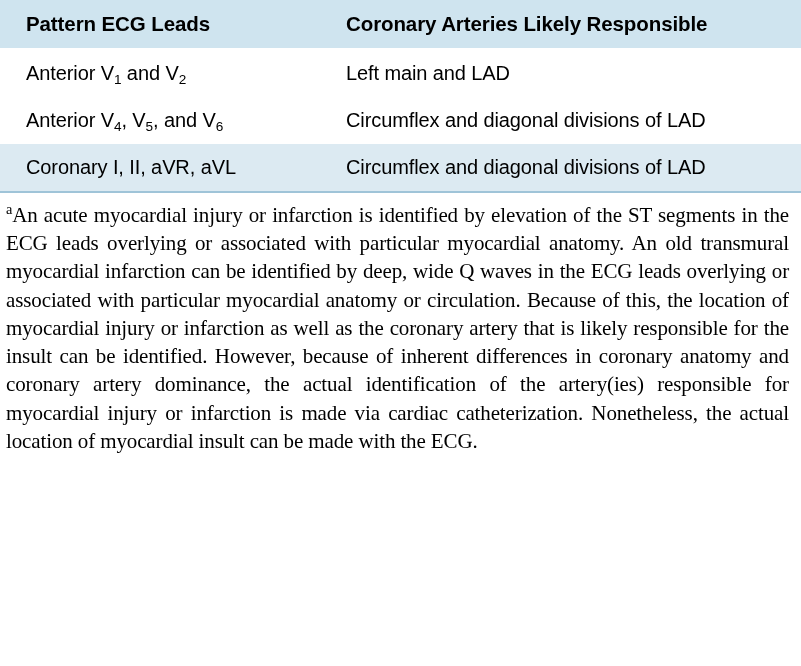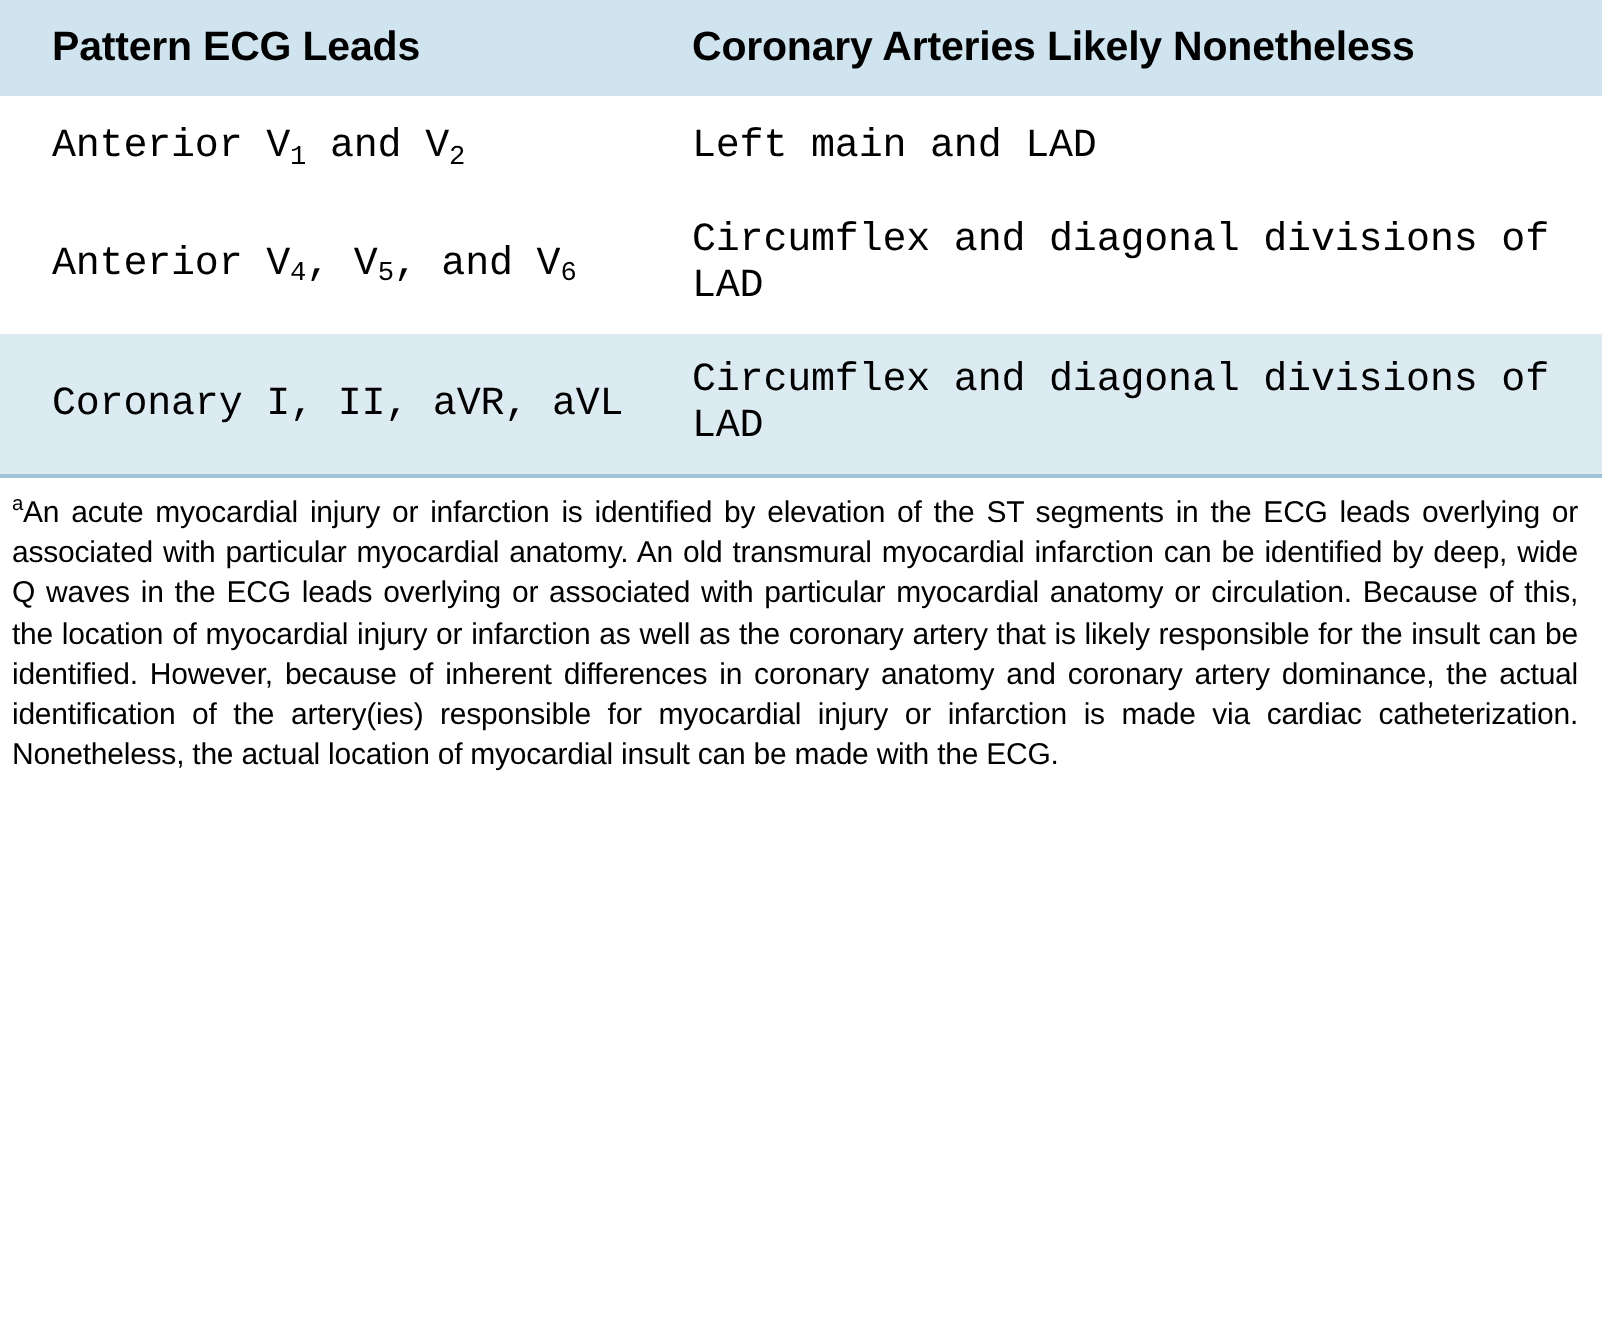--- a/index.html
+++ b/index.html
@@ -38,62 +38,62 @@
     letter-spacing: -0.1px;
   }
   thead th.second {
     padding-left: 10px;
   }
   tbody td {
     font-size: 20px;
     padding: 12px 0 12px 26px;
     vertical-align: middle;
     letter-spacing: -0.1px;
-    font-family: Liberation Mono, monospace;
   }
   tbody td.second {
     padding-left: 10px;
   }
   tbody tr.odd td { background: #ffffff; }
   tbody tr.even td { background: #dceaf2; }
   tbody tr:last-child td { border-bottom: 2.5px solid #9fc4d8; }
   sub {
     font-size: 0.68em;
     vertical-align: baseline;
     position: relative;
     top: 0.28em;
   }
   .footnote {
     padding: 8px 12px 0 6px;
-    font-size: 15px;
+    font-size: 21px;
     line-height: 1.345;
     text-align: justify;
     text-justify: inter-word;
     letter-spacing: -0.12px;
     hyphens: manual;
+    font-family: Liberation Serif, serif;
   }
   .footnote sup {
     font-size: 0.68em;
     vertical-align: super;
     line-height: 0;
   }
 </style>
 </head>
 <body>
 
 <div class="table-wrap">
   <table class="ecg">
     <colgroup>
         <col class="c1">
         <col class="c2">
       </colgroup>
     <thead>
       <tr>
         <th>Pattern ECG Leads</th>
-        <th class="second">Coronary Arteries Likely Nonetheless</th>
+        <th class="second">Coronary Arteries Likely Responsible</th>
       </tr>
     </thead>
     <tbody>
       <tr class="odd">
         <td><span>Anterior V</span><sub>1</sub><span> and V</span><sub>2</sub></td>
         <td class="second">Left main and LAD</td>
       </tr>
       <tr class="odd">
         <td><span>Anterior V</span><sub>4</sub><span>, V</span><sub>5</sub><span>, and V</span><sub>6</sub></td>
         <td class="second">Circumflex and diagonal divisions of LAD</td>

